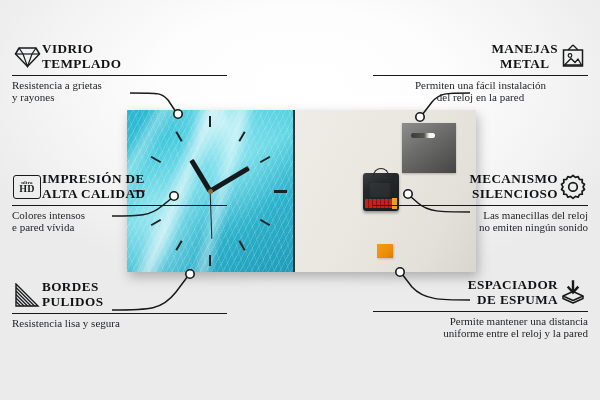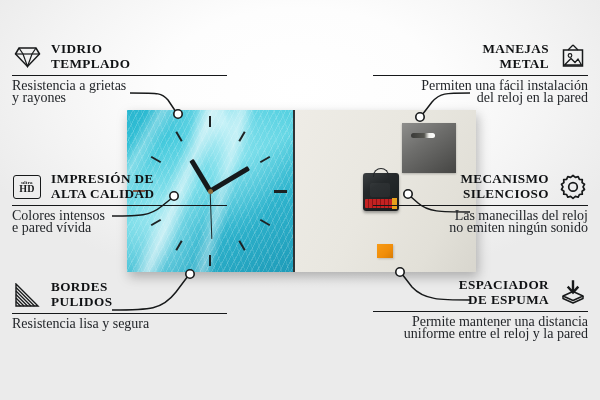--- a/index.html
+++ b/index.html
@@ -158,21 +158,20 @@
     position: absolute;
     z-index: 4;
     width: 215px;
   }
   .feature.left  { left: 12px;  text-align: left;  }
   .feature.right { right: 12px; text-align: right; }
 
   .feat-head {
     display: flex;
     align-items: center;
-    gap: 9px;
   }
   .feature.right .feat-head { flex-direction: row-reverse; }
 
   .feat-icon {
     flex: 0 0 auto;
     width: 30px;
     height: 30px;
     display: flex;
     align-items: center;
     justify-content: center;
@@ -191,21 +190,21 @@
   }
 
   .feat-rule {
     height: 1.4px;
     background: #16181a;
     margin-top: 3px;
   }
 
   .feat-desc {
     margin-top: 4px;
-    font-size: 14px;
+    font-size: 11px;
     line-height: 11.4px;
     color: #23262a;
     white-space: pre-line;
   }
 
   
   .hd-badge {
     width: 28px; height: 24px;
     border: 1.7px solid #17191a;
     border-radius: 3px;
@@ -325,21 +324,21 @@
           </g>
         </svg>
       </span>
       <div class="feat-title">BORDES
 PULIDOS</div>
     </div>
     <div class="feat-rule"></div>
     <div class="feat-desc">Resistencia lisa y segura</div>
   </div>
 
-  <div class="feature right" style="top:42px;">
+  <div class="feature right" style="top:42px;text-align:center;">
     <div class="feat-head">
       <span class="feat-icon">
         <svg width="28" height="26" viewBox="0 0 28 26">
           <path d="M14 1 L9 6 M14 1 L19 6" fill="none" stroke="#17191a" stroke-width="1.3"></path>
           <rect x="4.5" y="6" width="19" height="16" fill="none" stroke="#17191a" stroke-width="1.5"></rect>
           <circle cx="11" cy="11.5" r="1.8" fill="none" stroke="#17191a" stroke-width="1.2"></circle>
           <path d="M5.5 21 L12 14.5 L16 18.5 L19 15 L22.5 21 Z" fill="none" stroke="#17191a" stroke-width="1.3"></path>
         </svg>
       </span>
       <div class="feat-title">MANEJAS

